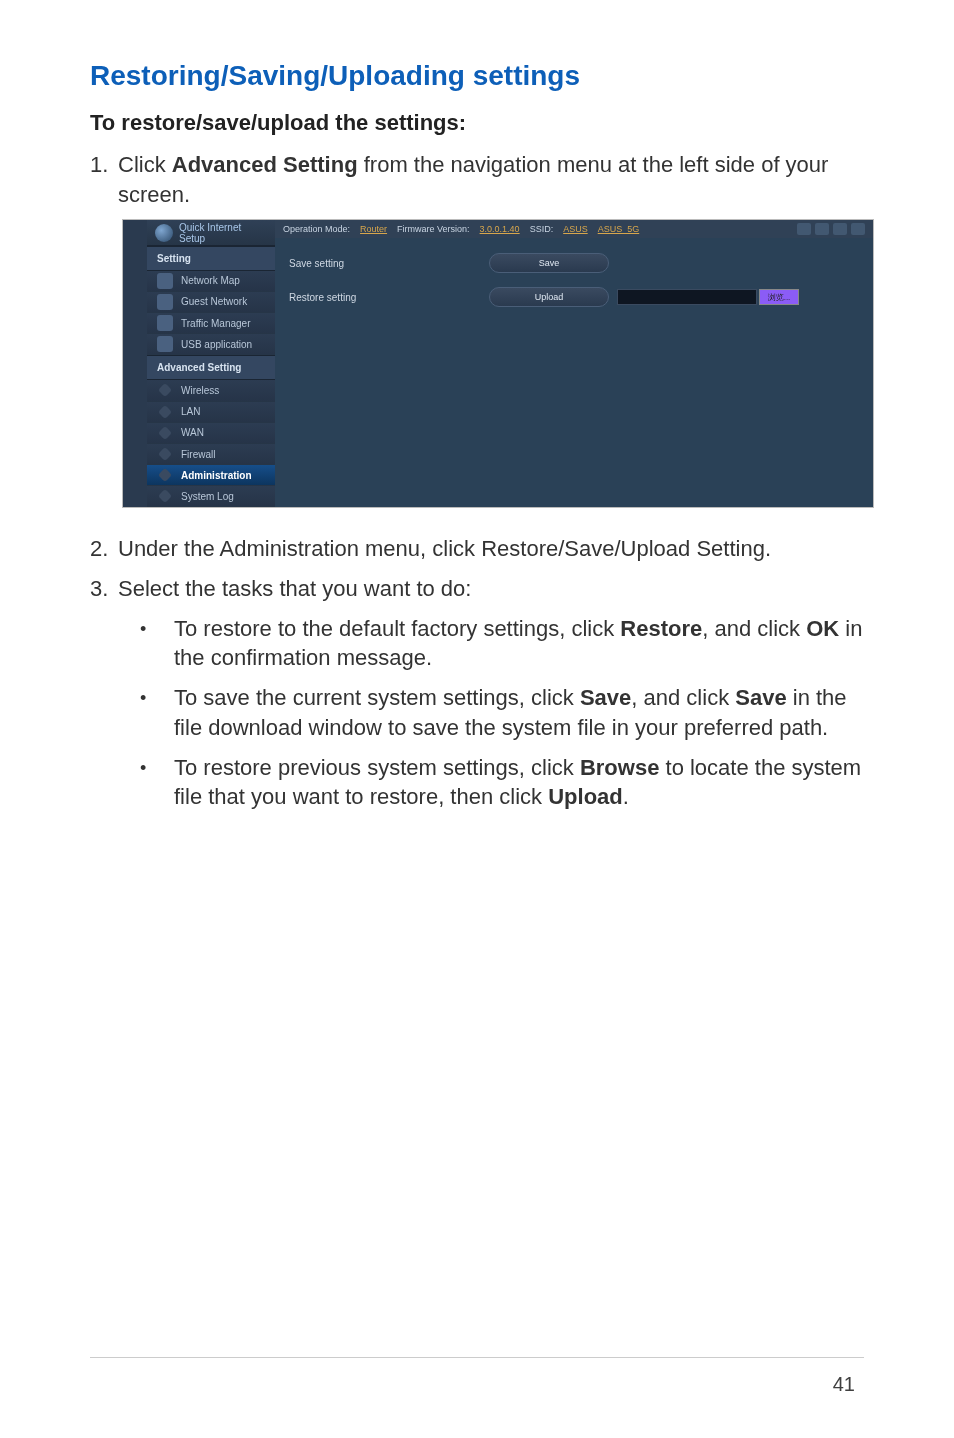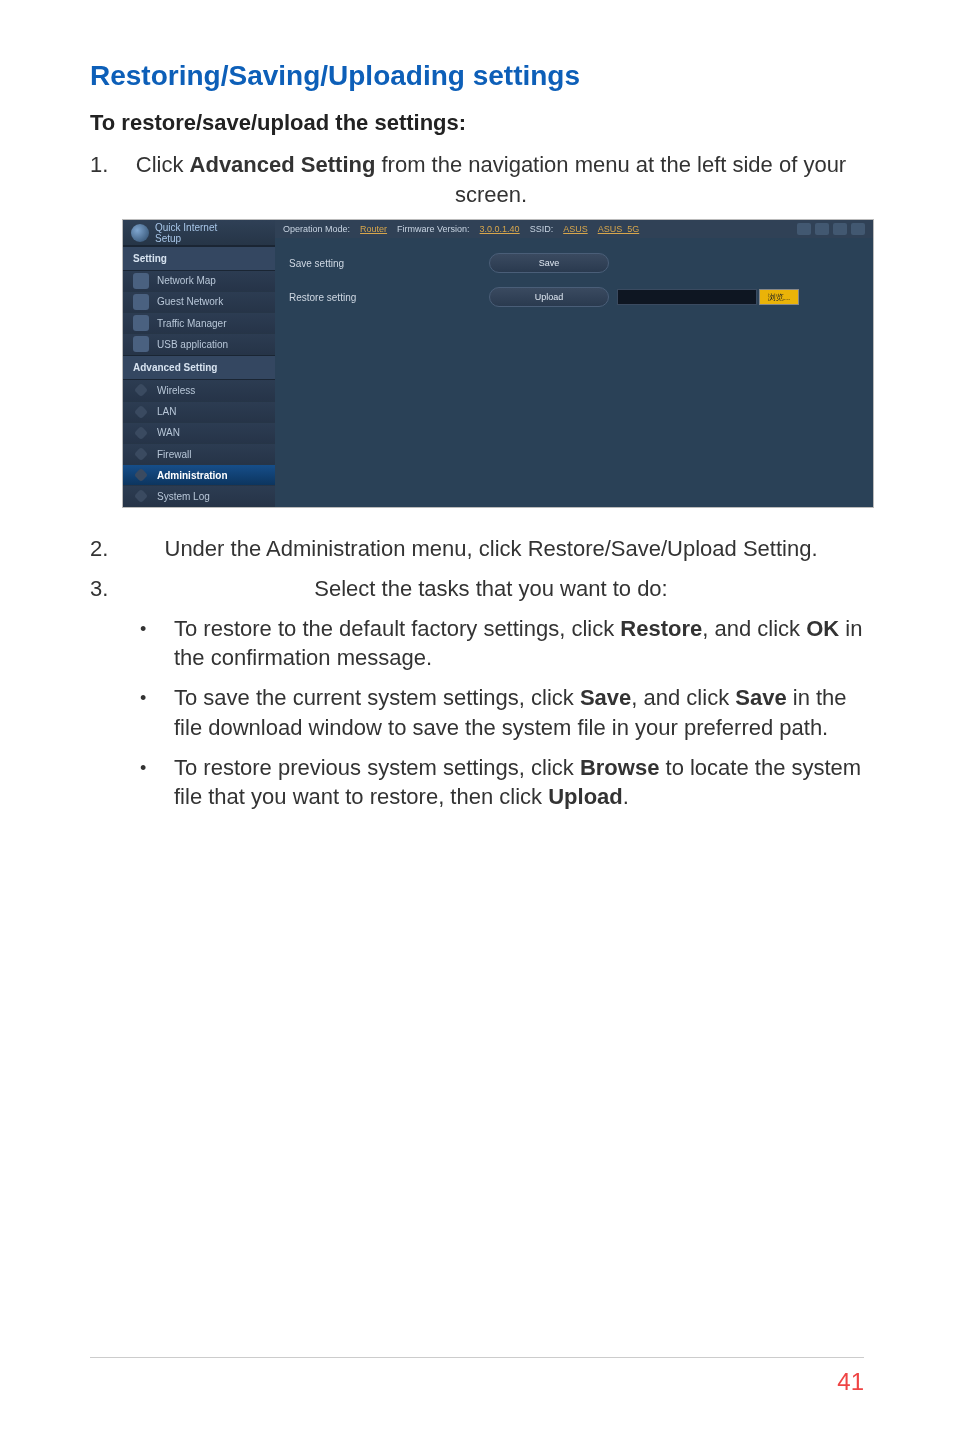--- a/index.html
+++ b/index.html
@@ -28,21 +28,21 @@
     display: flex;
     font-size: 22px;
     color: #333;
     line-height: 1.35;
     margin-bottom: 10px;
   }
   .step-num {
     width: 28px;
     flex-shrink: 0;
   }
-  .step-text { flex: 1; text-align: center; }
+  .step-text { flex: 1; }
   .step-text b { font-weight: 700; }
   .bullet {
     display: flex;
     font-size: 22px;
     color: #333;
     line-height: 1.35;
     margin-left: 50px;
     margin-bottom: 10px;
   }
   .bullet-dot {
@@ -64,20 +64,21 @@
     display: flex;
     font-size: 10px;
     color: #cfd8e3;
     overflow: hidden;
   }
   .sidebar {
     width: 152px;
     background: #2a3a4f;
     display: flex;
     flex-direction: column;
+    padding-left: 24px;
   }
   .qis {
     display: flex;
     align-items: center;
     height: 36px;
     padding-left: 8px;
     background: linear-gradient(#2f4056, #263547);
     border-bottom: 1px solid #1a2533;
     font-size: 10px;
     color: #a8c6e8;
@@ -204,35 +205,35 @@
   .file-input-box {
     width: 140px;
     height: 16px;
     background: #0e1622;
     border: 1px solid #3a4a60;
     margin-left: 8px;
   }
   .browse-btn {
     width: 40px;
     height: 16px;
-    background: #eab308;
+    background: #8b5cf6;
     color: #222;
     font-size: 8px;
     display: flex;
     align-items: center;
     justify-content: center;
     border: 1px solid #888;
     margin-left: 2px;
   }
   .page-num {
     position: absolute;
-    right: 90px;
+    right: 99px;
     bottom: 42px;
-    font-size: 24px;
-    color: #ef4444;
+    font-size: 20px;
+    color: #404040;
   }
   .footer-line {
     position: absolute;
     left: 90px;
     right: 90px;
     bottom: 80px;
     height: 1px;
     background: #ccc;
   }
 </style>

